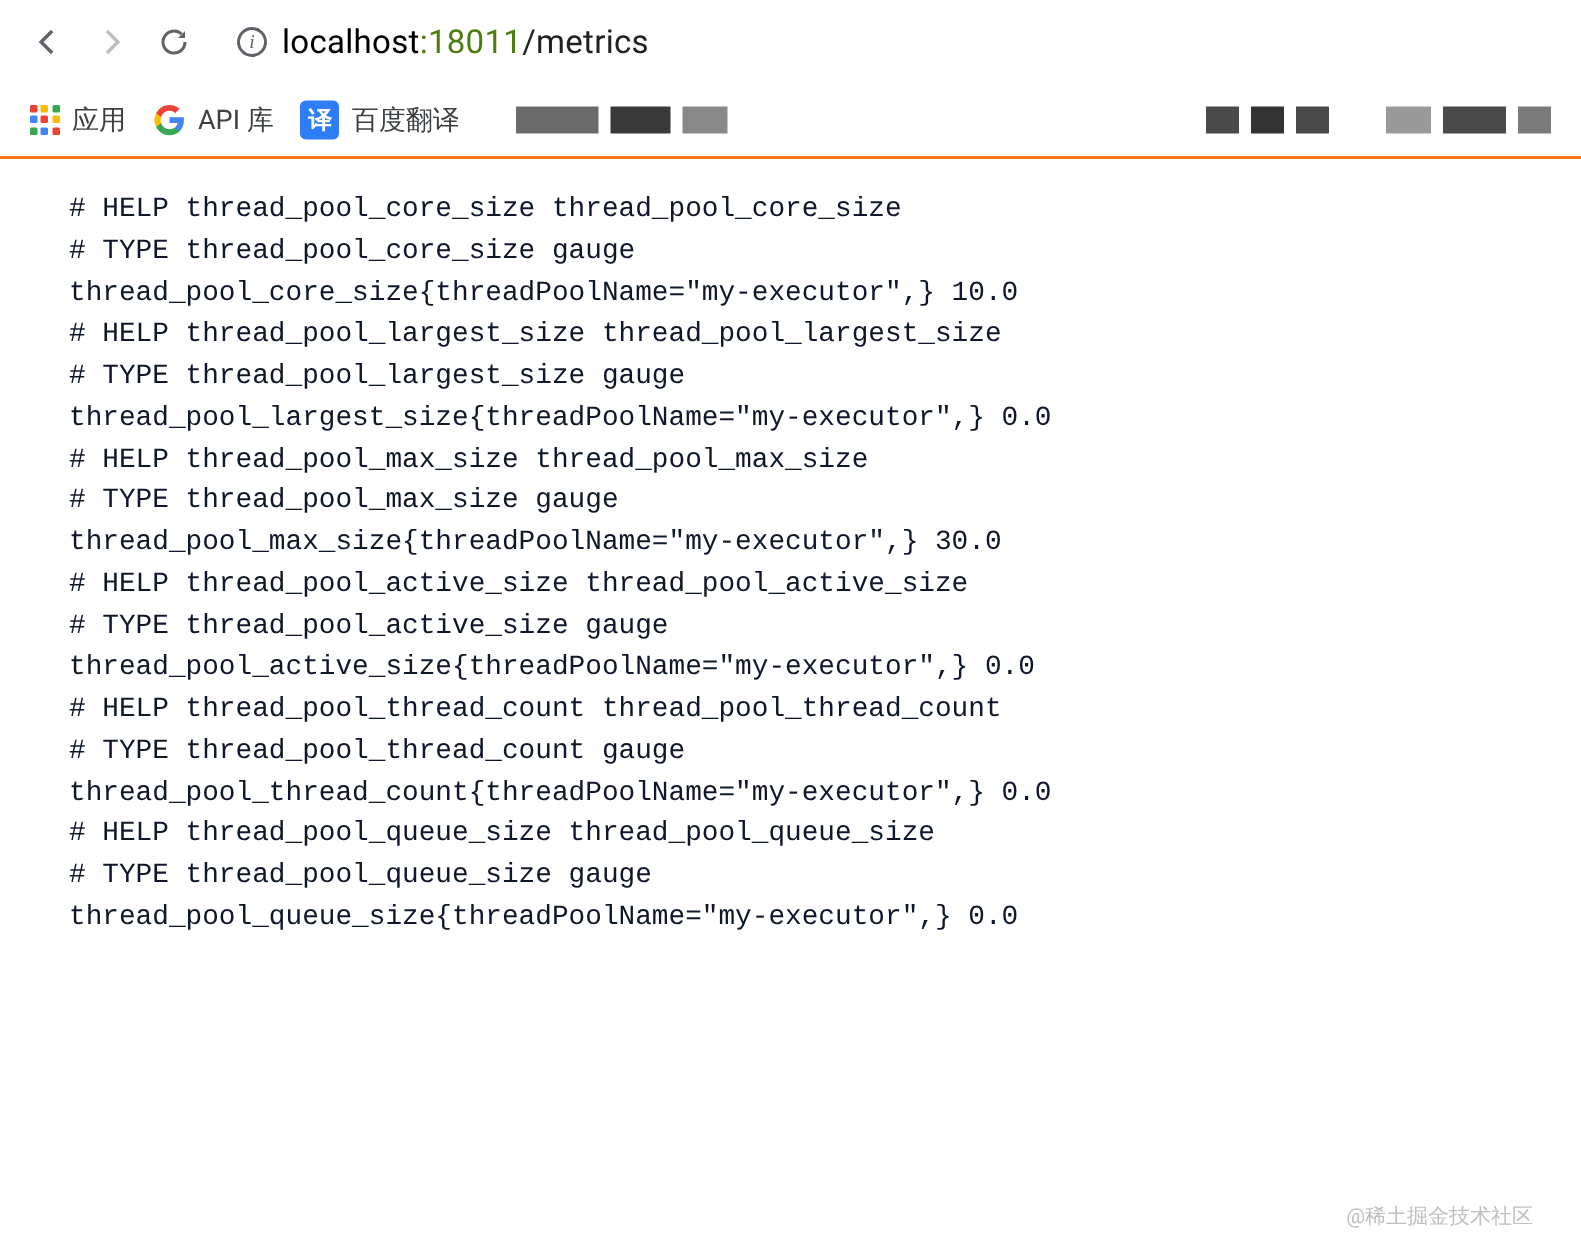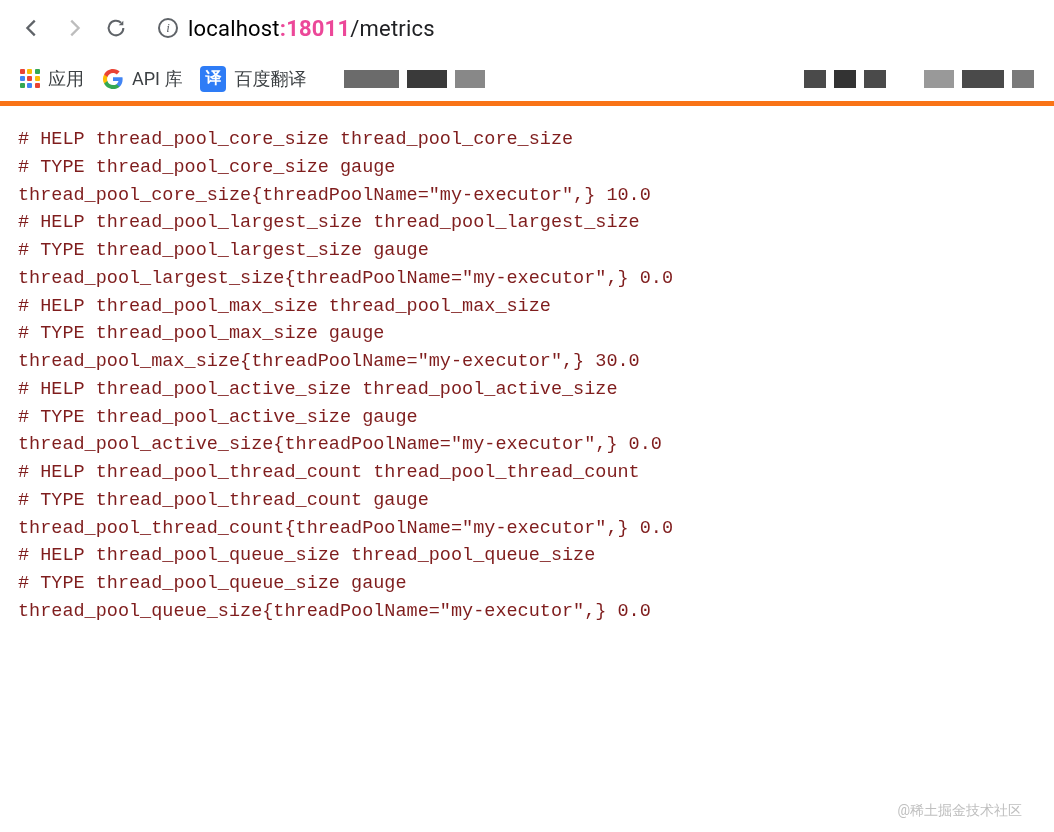--- a/index.html
+++ b/index.html
@@ -59,33 +59,32 @@
     }
     .url {
       font-size: 22px;
       color: #202124;
       letter-spacing: 0.2px;
     }
     .url-host {
       color: #000000;
     }
     .url-port {
-      color: #ec4899;
-      font-weight: bold;
+      color: #4d7c0f;
     }
     .url-path {
       color: #202124;
     }
     .bookmarks-bar {
       display: flex;
       align-items: center;
       padding: 8px 20px;
       gap: 18px;
       height: 50px;
-      border-bottom: 5px solid #f97316;
+      border-bottom: 2px solid #f97316;
     }
     .apps-icon {
       width: 20px;
       height: 20px;
       display: grid;
       grid-template-columns: repeat(3, 1fr);
       grid-template-rows: repeat(3, 1fr);
       gap: 2px;
     }
     .apps-icon span {
@@ -128,23 +127,24 @@
     }
     .redacted-block {
       background: #4a4a4a;
       height: 18px;
     }
     .content {
       padding: 20px 18px;
       font-family: "Courier New", Courier, monospace;
       font-size: 18.5px;
       line-height: 1.5;
-      color: #7f1d1d;
+      color: #0f172a;
       white-space: pre-wrap;
       word-break: break-word;
+      margin-left: 28px;
     }
     .watermark {
       position: absolute;
       bottom: 12px;
       right: 32px;
       font-size: 14px;
       color: #bfbfbf;
     }
   </style>
 </head>

